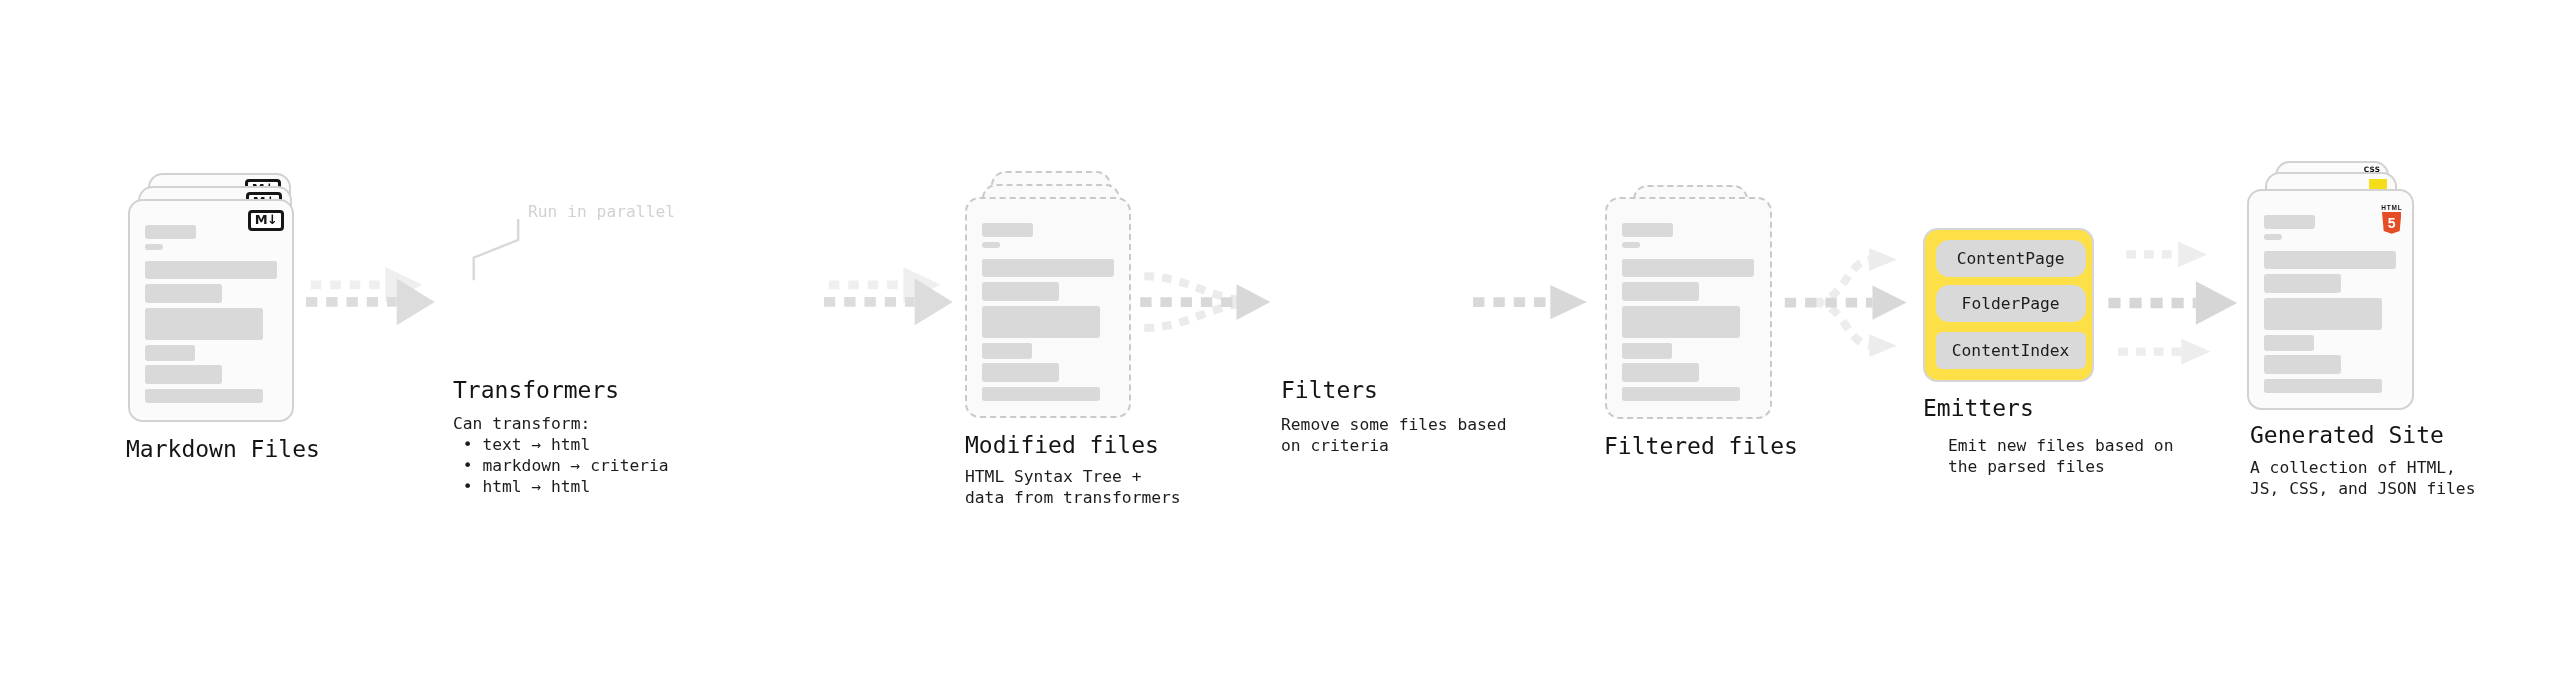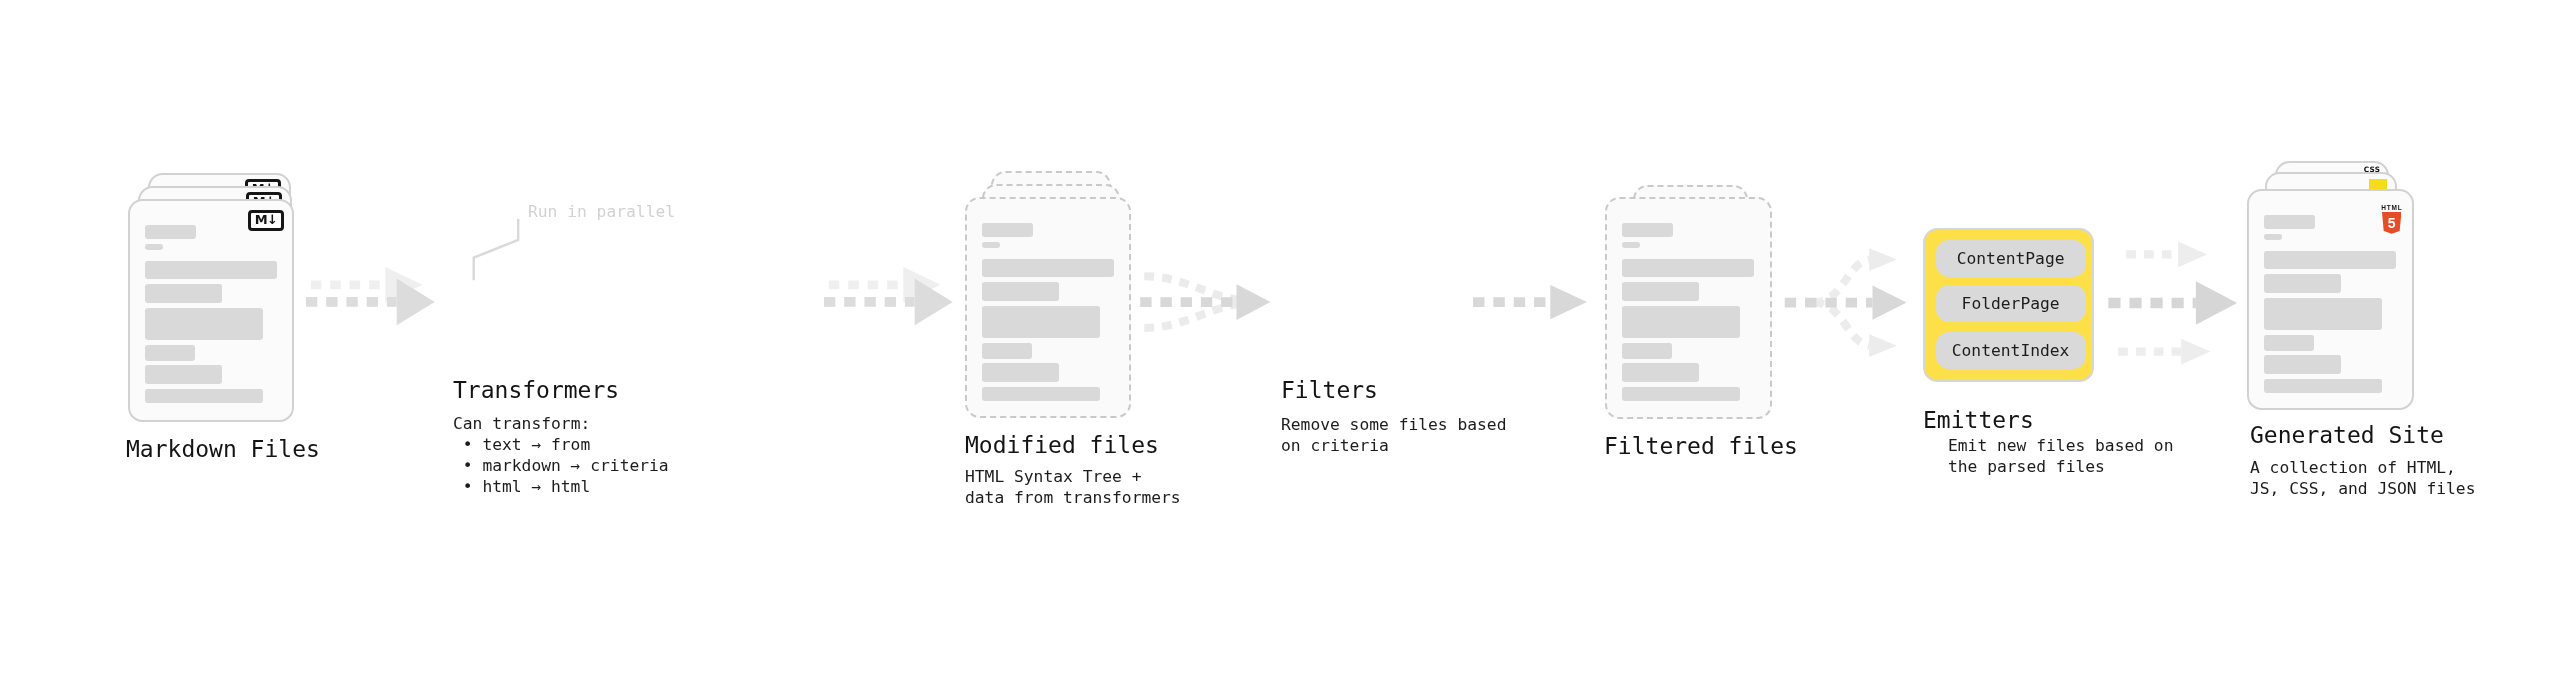--- a/index.html
+++ b/index.html
@@ -72,21 +72,21 @@
     <polygon points="118,19 165,48 118,77" fill="#dcdcdc"></polygon>
   </svg>
 
   <svg class="arrow-svg" style="left:451px;top:193px;" width="81" height="93" viewBox="0 0 100 115">
     <polyline points="83,32 83,58 28,80 28,108" fill="none" stroke="#d9d9d9" stroke-width="3"></polyline>
   </svg>
   <div class="annotation" style="left:528px;top:202px;">Run in parallel</div>
   <div class="stage-title" style="left:453px;top:377px;">Transformers</div>
   <div class="stage-caption" style="left:453px;top:413px;">
     <div>Can transform:</div>
-    <div class="indent">• text → from</div>
+    <div class="indent">• text → html</div>
     <div class="indent">• markdown → criteria</div>
     <div class="indent">• html → html</div>
   </div>
 
   <svg class="arrow-svg" style="left:819px;top:263px;" width="146" height="81" viewBox="0 0 180 100">
     <line x1="12" y1="27" x2="104" y2="27" stroke="#efefef" stroke-width="11" stroke-dasharray="13 11"></line>
     <polygon points="104,5 150,27 104,49" fill="#efefef"></polygon>
     <line x1="6" y1="48" x2="118" y2="48" stroke="#dcdcdc" stroke-width="12" stroke-dasharray="14 11"></line>
     <polygon points="118,19 165,48 118,77" fill="#dcdcdc"></polygon>
   </svg>
@@ -153,23 +153,23 @@
     <path d="M 44,77 C 80,77 84,126 112,130" fill="none" stroke="#ececec" stroke-width="10" stroke-dasharray="12 10"></path>
     <line x1="8" y1="77" x2="116" y2="77" stroke="#d8d8d8" stroke-width="12" stroke-dasharray="14 11"></line>
     <polygon points="116,56 158,77 116,98" fill="#d8d8d8"></polygon>
     <polygon points="112,10 146,24 112,38" fill="#ececec"></polygon>
     <polygon points="112,116 146,130 112,144" fill="#ececec"></polygon>
   </svg>
 
   <div class="box" style="left:1923px;top:228px;width:171px;height:154px;">
     <div class="pill" style="left:10.6px;top:9.8px;width:150px;height:37px;font-size:16.3px;">ContentPage</div>
     <div class="pill" style="left:10.6px;top:55px;width:150px;height:37px;font-size:16.3px;">FolderPage</div>
-    <div class="pill" style="left:10.6px;top:102px;width:150px;height:37px;font-size:16.3px;">ContentIndex</div>
-  </div>
-  <div class="stage-title" style="left:1923px;top:395px;margin-top:12px;">Emitters</div>
+    <div class="pill" style="left:10.6px;top:102px;width:150px;height:37px;font-size:16.3px;border-radius:6px;">ContentIndex</div>
+  </div>
+  <div class="stage-title" style="left:1923px;top:395px;">Emitters</div>
   <div class="stage-caption" style="left:1923px;top:435px;margin-left:25px;">
     <div>Emit new files based on</div>
     <div>the parsed files</div>
   </div>
 
   <svg class="arrow-svg" style="left:2105px;top:239px;" width="138" height="128" viewBox="0 0 170 158">
     <line x1="26" y1="19" x2="90" y2="19" stroke="#ededed" stroke-width="10" stroke-dasharray="12 10"></line>
     <polygon points="90,3 126,19 90,35" fill="#ededed"></polygon>
     <line x1="4" y1="79" x2="112" y2="79" stroke="#d6d6d6" stroke-width="13" stroke-dasharray="15 11"></line>
     <polygon points="112,52 163,79 112,106" fill="#d6d6d6"></polygon>

